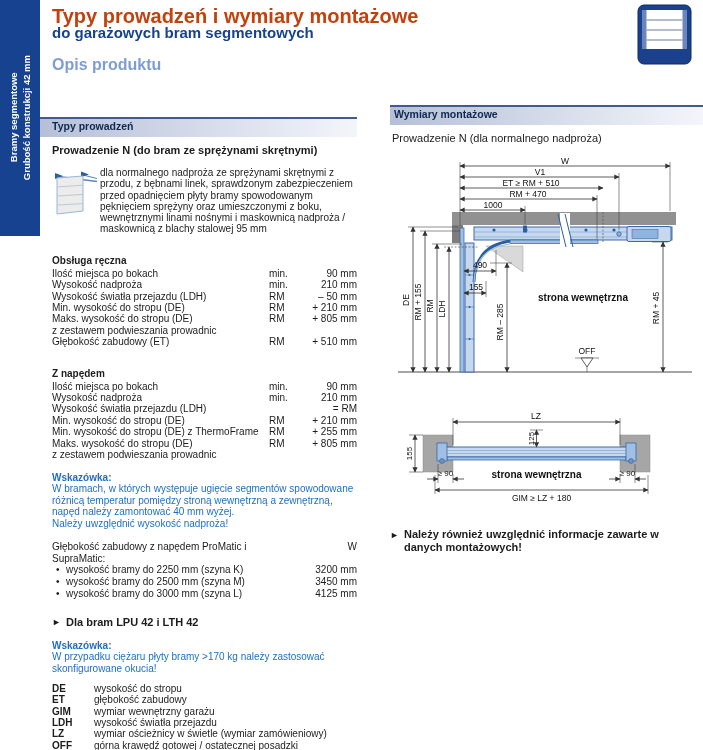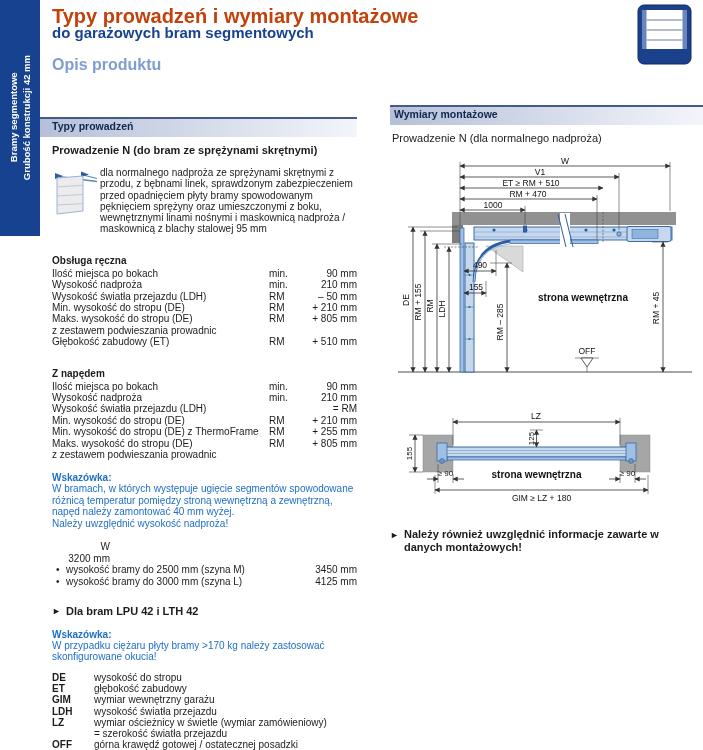--- a/index.html
+++ b/index.html
@@ -193,24 +193,26 @@
           <span class="spec-qual"></span>
           <span class="spec-val"></span>
         </div>
     </div>
 
     <div class="note-title">Wskazówka:</div>
     <div class="note-text">W bramach, w których występuje ugięcie segmentów spowodowane różnicą temperatur pomiędzy stroną wewnętrzną a zewnętrzną, napęd należy zamontować 40 mm wyżej.</div>
     <div class="note-text">Należy uwzględnić wysokość nadproża!</div>
 
     <div class="depth-head">
+      <span class="dl">Głębokość zabudowy z napędem ProMatic i SupraMatic:</span>
       <span class="dv">W</span>
     </div>
     <div>
       <div class="bullet-row">
+          <span class="bl">wysokość bramy do 2250 mm (szyna K)</span>
           <span class="bv">3200 mm</span>
         </div>
       <div class="bullet-row">
           <span class="bl">wysokość bramy do 2500 mm (szyna M)</span>
           <span class="bv">3450 mm</span>
         </div>
       <div class="bullet-row">
           <span class="bl">wysokość bramy do 3000 mm (szyna L)</span>
           <span class="bv">4125 mm</span>
         </div>
@@ -235,21 +237,20 @@
           <span class="legend-def">wymiar wewnętrzny garażu</span>
         </div>
       <div class="legend-row">
           <span class="legend-term">LDH</span>
           <span class="legend-def">wysokość światła przejazdu</span>
         </div>
       <div class="legend-row">
           <span class="legend-term">LZ</span>
           <span class="legend-def">
             <div>wymiar ościeżnicy w świetle (wymiar zamówieniowy)</div>
-            <div>= szerokość światła przejazdu</div>
           </span>
         </div>
       <div class="legend-row">
           <span class="legend-term">OFF</span>
           <span class="legend-def">górna krawędź gotowej / ostatecznej posadzki</span>
         </div>
 
     </div>
   </div>
 </div>

